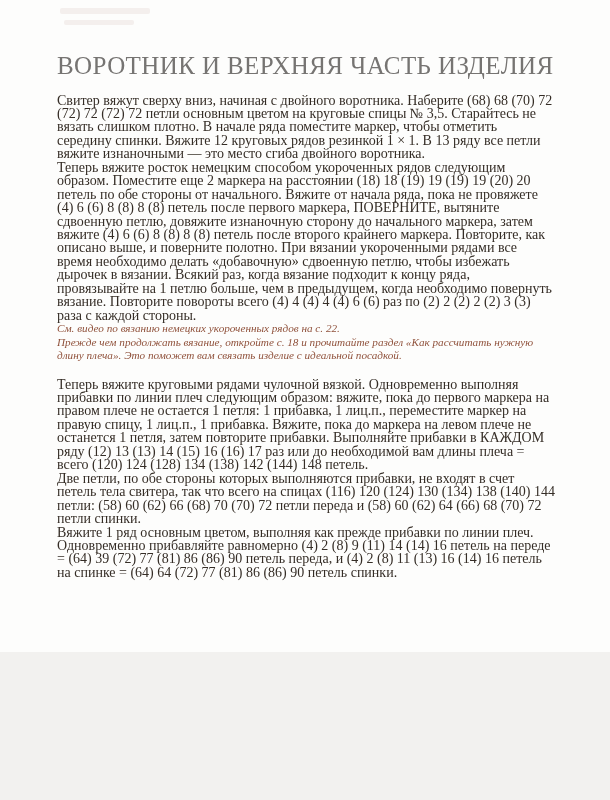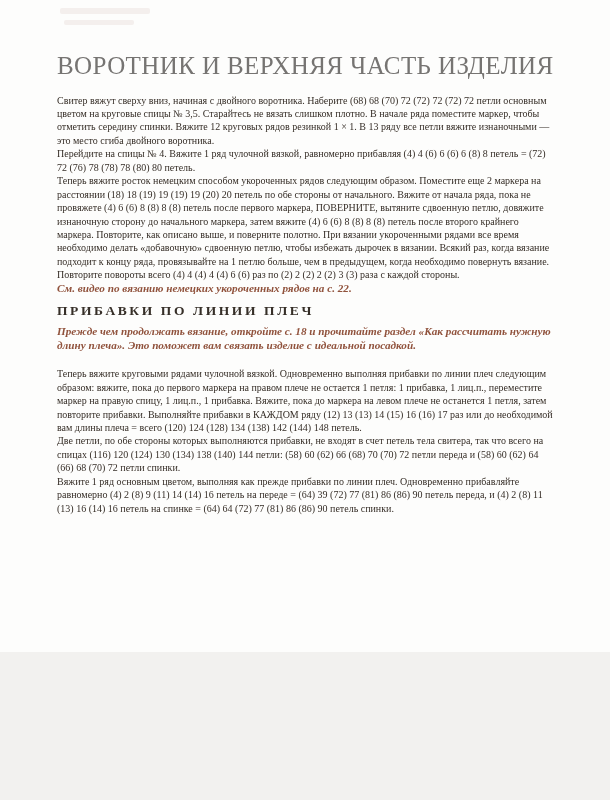--- a/index.html
+++ b/index.html
@@ -25,31 +25,31 @@
     font-family:"Liberation Serif", serif;
     font-weight:400;
     font-size:25px;
     line-height:1.1;
     letter-spacing:0.4px;
     color:#767472;
     white-space:nowrap;
   }
   .body-p{
     margin:0;
-    font-size:10px;
+    font-size:14px;
     line-height:13.45px;
     color:#352d26;
     text-align:left;
   }
   .note{
     margin:0;
     font-size:11.2px;
     line-height:13.45px;
     font-style:italic;
-    font-weight:bold;
+    font-weight:normal;
     color:#90523c;
   }
   .section-heading{
     margin:8px 0 6px 0;
     font-size:13.5px;
     font-weight:700;
     letter-spacing:2.6px;
     color:#362f28;
   }
   .gap{height:15px;}
@@ -87,27 +87,25 @@
   <div class="bleed-mark bleed-a"></div>
   <div class="bleed-mark bleed-b"></div>
 
   <div class="content">
 
     <h1 class="title">ВОРОТНИК И ВЕРХНЯЯ ЧАСТЬ ИЗДЕЛИЯ</h1>
 
     <p class="body-p">Свитер вяжут сверху вниз, начиная с двойного воротника. Наберите (68) 68 (70) 72 (72) 72 (72) 72 петли основным цветом на круговые спицы № 3,5. Старайтесь не вязать слишком плотно. В начале ряда поместите маркер, чтобы отметить середину спинки. Вяжите 12 круговых рядов резинкой 1 × 1. В 13 ряду все петли вяжите изнаночными — это место сгиба двойного воротника.</p>
 
 
-    <p class="body-p">Перейдите на спицы № 4. Вяжите 1 ряд чулочной вязкой, равномерно прибавляя (4) 4 (6) 6 (6) 6 (8) 8 петель = (72) 72 (76) 78 (78) 78 (80) 80 петель.</p>
 
     <p class="body-p">Теперь вяжите росток немецким способом укороченных рядов следующим образом. Поместите еще 2 маркера на расстоянии (18) 18 (19) 19 (19) 19 (20) 20 петель по обе стороны от начального. Вяжите от начала ряда, пока не провяжете (4) 6 (6) 8 (8) 8 (8) петель после первого маркера, ПОВЕРНИТЕ, вытяните сдвоенную петлю, довяжите изнаночную сторону до начального маркера, затем вяжите (4) 6 (6) 8 (8) 8 (8) петель после второго крайнего маркера. Повторите, как описано выше, и поверните полотно. При вязании укороченными рядами все время необходимо делать «добавочную» сдвоенную петлю, чтобы избежать дырочек в вязании. Всякий раз, когда вязание подходит к концу ряда, провязывайте на 1 петлю больше, чем в предыдущем, когда необходимо повернуть вязание. Повторите повороты всего (4) 4 (4) 4 (4) 6 (6) раз по (2) 2 (2) 2 (2) 3 (3) раза с каждой стороны.</p>
 
     <p class="note">См. видео по вязанию немецких укороченных рядов на с. 22.</p>
 
-    <h2 class="section-heading">ПРИБАВКИ ПО ЛИНИИ ПЛЕЧ</h2>
 
     <p class="note">Прежде чем продолжать вязание, откройте с. 18 и прочитайте раздел «Как рассчитать нужную длину плеча». Это поможет вам связать изделие с идеальной посадкой.</p>
 
     <div class="gap"></div>
 
     <p class="body-p">Теперь вяжите круговыми рядами чулочной вязкой. Одновременно выполняя прибавки по линии плеч следующим образом: вяжите, пока до первого маркера на правом плече не остается 1 петля: 1 прибавка, 1 лиц.п., переместите маркер на правую спицу, 1 лиц.п., 1 прибавка. Вяжите, пока до маркера на левом плече не останется 1 петля, затем повторите прибавки. Выполняйте прибавки в КАЖДОМ ряду (12) 13 (13) 14 (15) 16 (16) 17 раз или до необходимой вам длины плеча = всего (120) 124 (128) 134 (138) 142 (144) 148 петель.</p>
 
     <p class="body-p">Две петли, по обе стороны которых выполняются прибавки, не входят в счет петель тела свитера, так что всего на спицах (116) 120 (124) 130 (134) 138 (140) 144 петли: (58) 60 (62) 66 (68) 70 (70) 72 петли переда и (58) 60 (62) 64 (66) 68 (70) 72 петли спинки.</p>
 
     <p class="body-p">Вяжите 1 ряд основным цветом, выполняя как прежде прибавки по линии плеч. Одновременно прибавляйте равномерно (4) 2 (8) 9 (11) 14 (14) 16 петель на переде = (64) 39 (72) 77 (81) 86 (86) 90 петель переда, и (4) 2 (8) 11 (13) 16 (14) 16 петель на спинке = (64) 64 (72) 77 (81) 86 (86) 90 петель спинки.</p>

